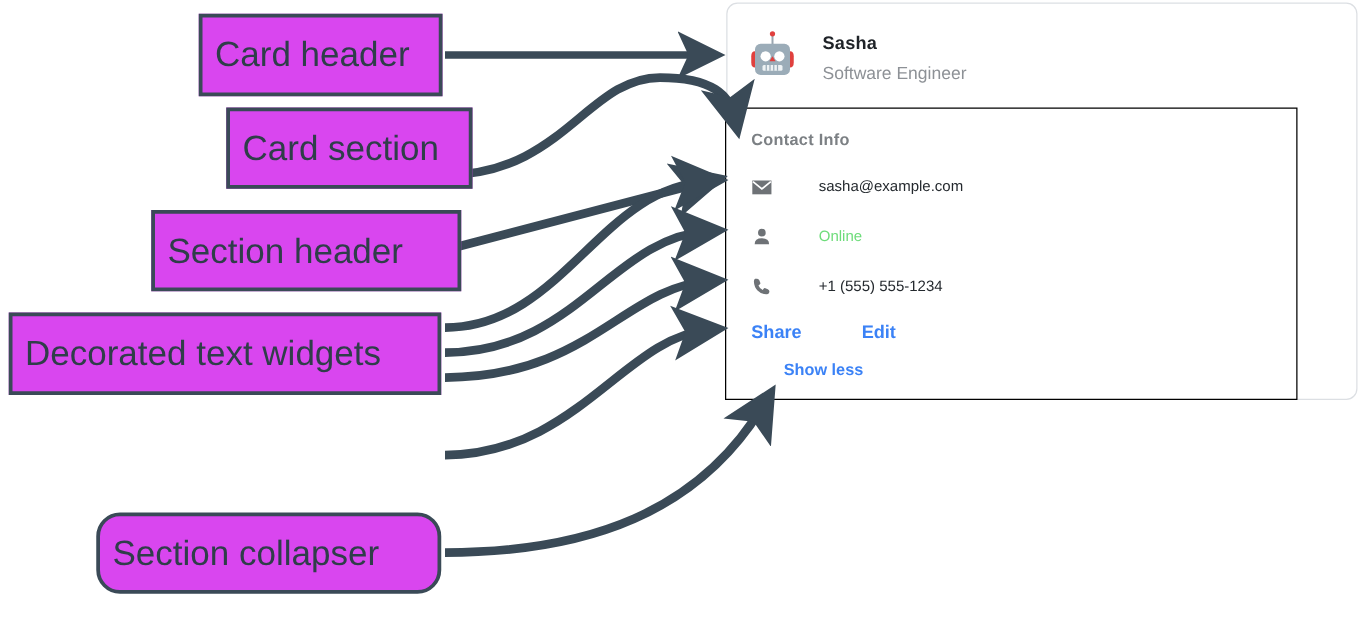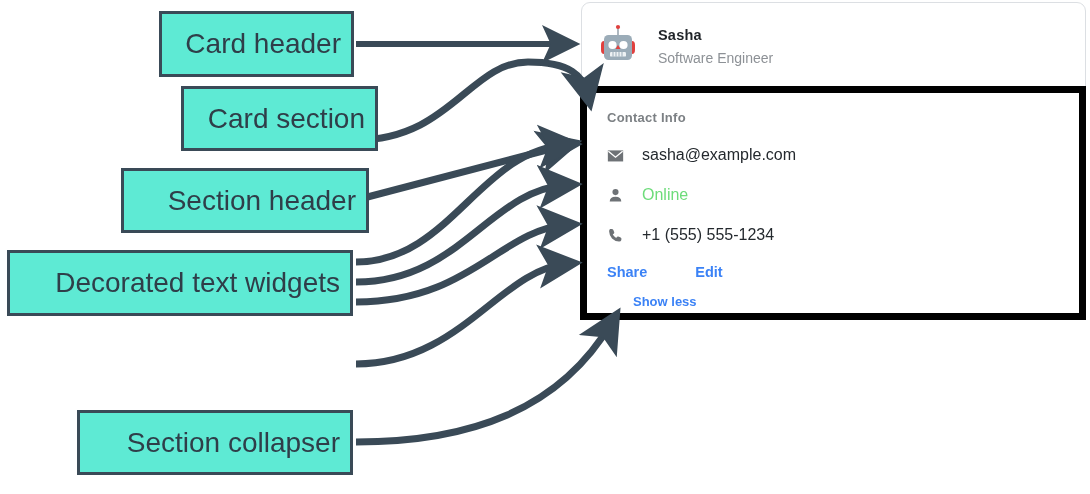--- a/index.html
+++ b/index.html
@@ -13,27 +13,27 @@
     width: 1090px;
     height: 494px;
     background: #ffffff;
     overflow: hidden;
   }
 
   
   .callout {
     position: absolute;
     border: 3px solid #3a4a57;
-    background: #5eead4;
+    background: #d946ef;
     color: #2f3e49;
     font-size: 28px;
     line-height: 1;
     display: flex;
     align-items: center;
-    justify-content: flex-end;
+    justify-content: flex-start;
     padding: 0 10px;
     white-space: nowrap;
     z-index: 40;
   }
 
   
   #arrows {
     position: absolute;
     left: 0; top: 0;
     width: 1090px; height: 494px;
@@ -75,23 +75,23 @@
     font-size: 14px;
     color: #8d9196;
     margin-top: 7px;
   }
 
   
   #card-section {
     position: absolute;
     left: 580px;
     top: 86px;
-    width: 506px;
+    width: 458px;
     height: 234px;
-    border: 7px solid #000000;
+    border: 1px solid #000000;
     background: #ffffff;
     z-index: 20;
     padding: 17px 0 0 20px;
   }
   #section-header {
     font-size: 13px;
     font-weight: bold;
     color: #7c8084;
     letter-spacing: .25px;
     margin-bottom: 10px;
@@ -103,22 +103,22 @@
   }
   .deco-icon {
     width: 22px;
     flex: none;
     display: flex;
     align-items: center;
     justify-content: flex-start;
     color: #6e7276;
   }
   .deco-text {
-    margin-left: 13px;
-    font-size: 16px;
+    margin-left: 32px;
+    font-size: 12px;
     color: #24292e;
   }
   .deco-text.online { color: #6ddc7a; }
 
   #button-list {
     display: flex;
     align-items: center;
     height: 32px;
     margin-top: 1px;
   }
@@ -179,21 +179,21 @@
   </div>
   <div class="callout" style="left:157px;top:86px;width:197px;height:65px;margin-left:24px;">
     <span>Card section</span>
   </div>
   <div class="callout" style="left:121px;top:168px;width:248px;height:65px;">
     <span>Section header</span>
   </div>
   <div class="callout" style="left:7px;top:250px;width:346px;height:66px;">
     <span>Decorated text widgets</span>
   </div>
-  <div class="callout" style="left:77px;top:410px;width:276px;height:65px;">
+  <div class="callout" style="left:77px;top:410px;width:276px;height:65px;border-radius:19px;">
     <span>Section collapser</span>
   </div>
 
   <div id="card">
     <div id="card-header">
       <svg id="avatar" viewBox="0 0 44 44">
 
         <line x1="22" y1="12" x2="22" y2="4" stroke="#9aa6b0" stroke-width="1.6"></line>
         <circle cx="22" cy="3" r="2.1" fill="#e0403e"></circle>
 

